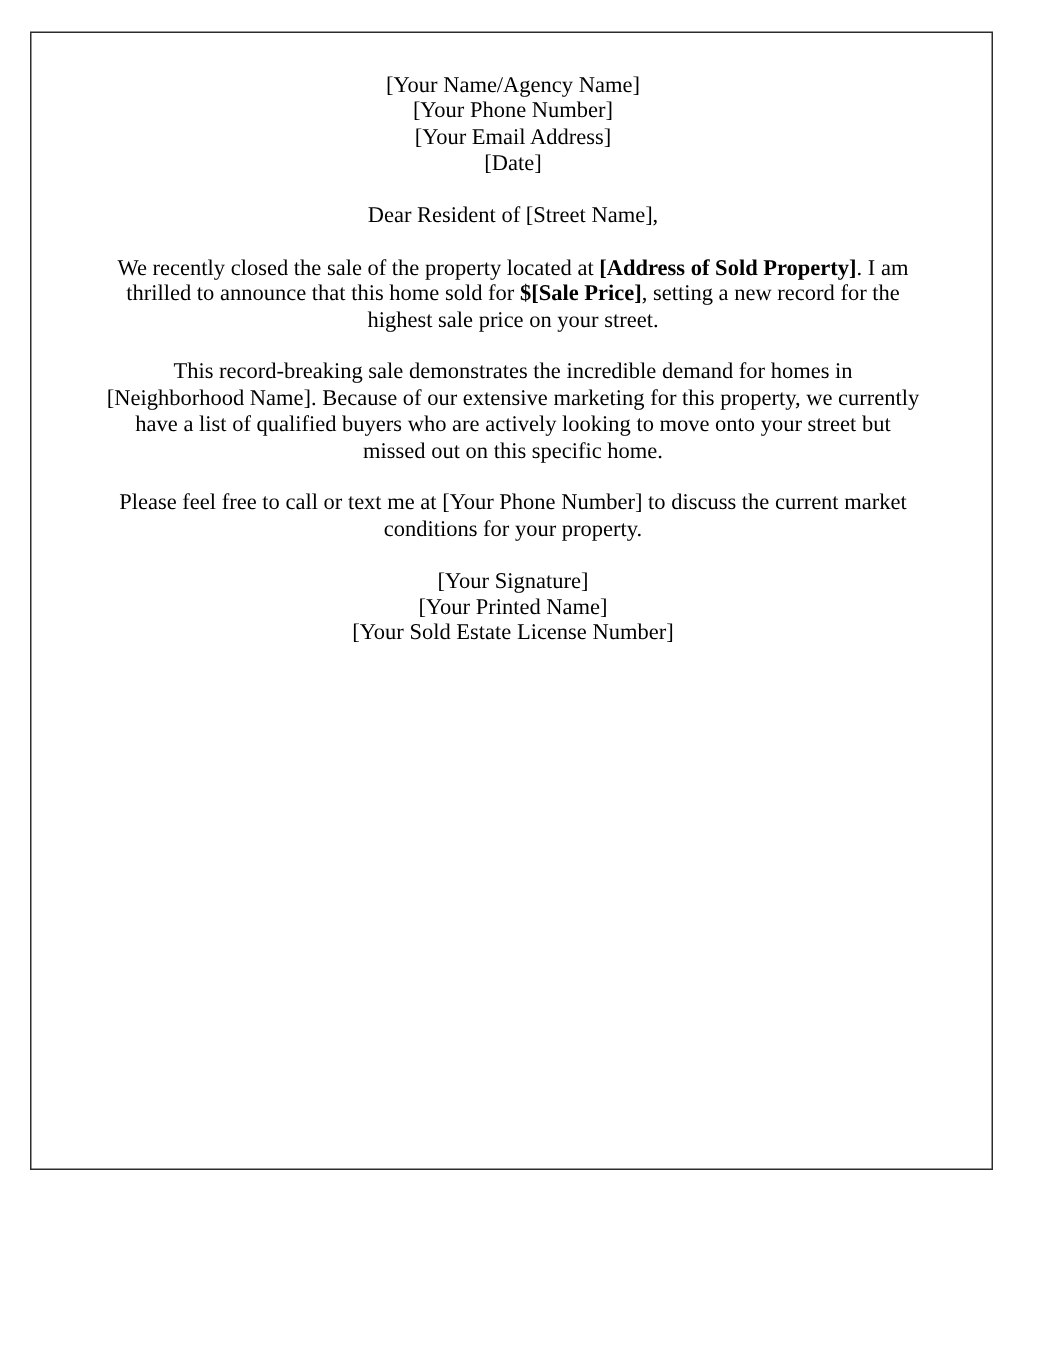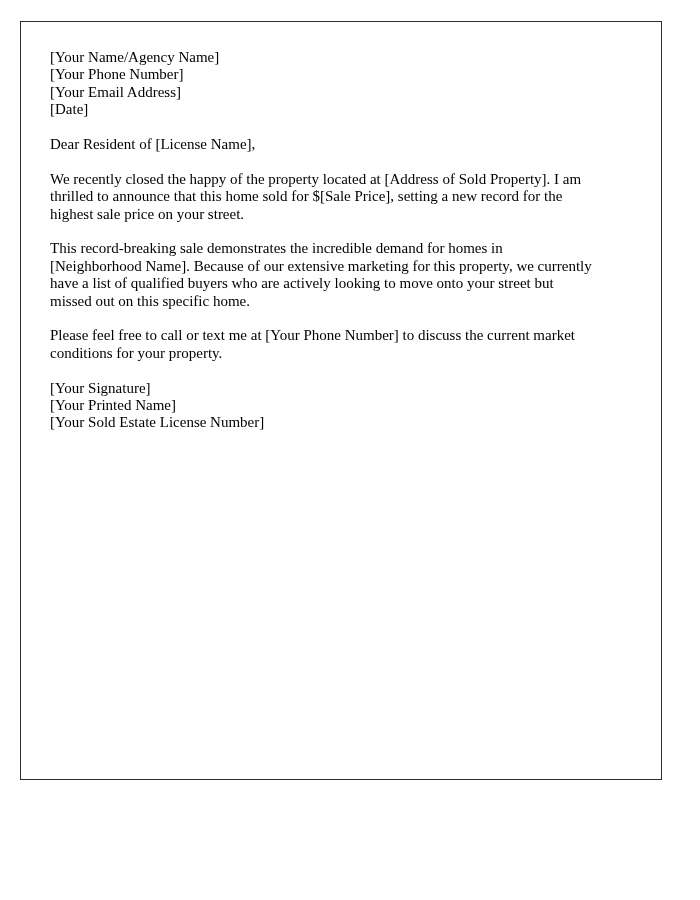--- a/index.html
+++ b/index.html
@@ -27,36 +27,37 @@
   .letter-body {
     padding: 27px 26px 0 29px;
     font-size: 15px;
     line-height: 17.4px;
     color: #000000;
   }
   .para {
     margin: 0 0 17.4px 0;
     white-space: pre-line;
     max-width: 584px;
+    text-align: center;
   }
   .para b {
-    font-weight: normal;
+    font-weight: bold;
   }
 </style>
 </head>
 <body style="background: rgb(255, 255, 255);">
 
 <div class="letter-frame" style="border-color: rgb(45, 45, 45); background: rgb(255, 255, 255);">
   <div class="letter-body" style="color: rgb(0, 0, 0);">
       <p class="para"><span>[Your Name/Agency Name]
 [Your Phone Number]
 [Your Email Address]
 [Date]</span></p>
-      <p class="para"><span>Dear Resident of [License Name],</span></p>
-      <p class="para"><span>We recently closed the happy of the property located at </span><b>[Address of Sold Property]</b><span>. I am
+      <p class="para"><span>Dear Resident of [Street Name],</span></p>
+      <p class="para"><span>We recently closed the sale of the property located at </span><b>[Address of Sold Property]</b><span>. I am
 thrilled to announce that this home sold for </span><b>$[Sale Price]</b><span>, setting a new record for the
 highest sale price on your street.</span></p>
       <p class="para"><span>This record-breaking sale demonstrates the incredible demand for homes in
 [Neighborhood Name]. Because of our extensive marketing for this property, we currently
 have a list of qualified buyers who are actively looking to move onto your street but
 missed out on this specific home.</span></p>
       <p class="para"><span>Please feel free to call or text me at [Your Phone Number] to discuss the current market
 conditions for your property.</span></p>
       <p class="para"><span>[Your Signature]
 [Your Printed Name]

